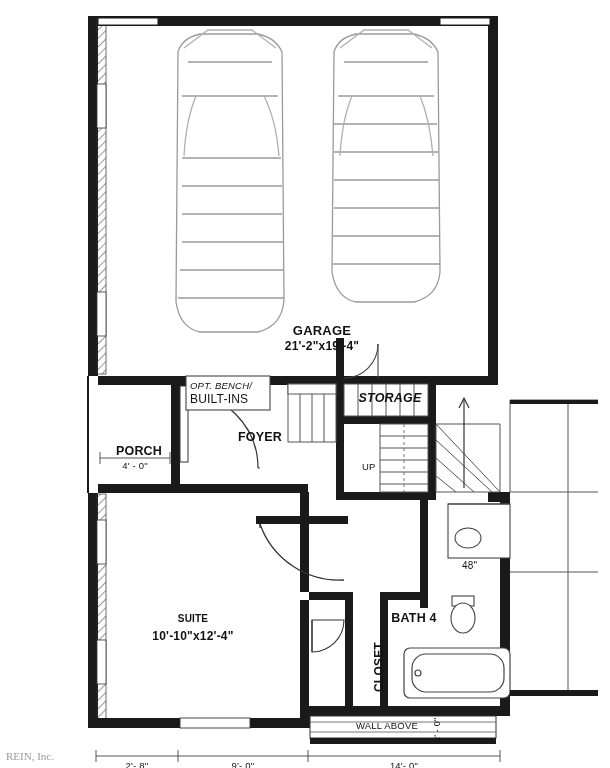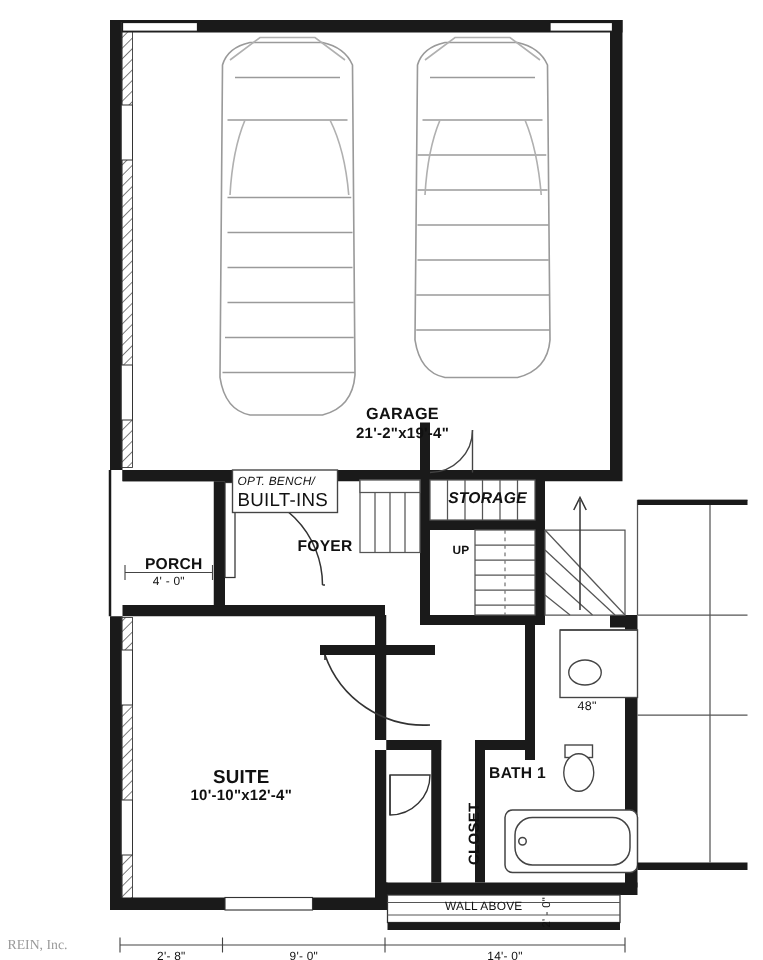--- a/index.html
+++ b/index.html
@@ -261,33 +261,33 @@
 
   <div class="lbl bold center" style="left:322px; top:323px; font-size:13px;">GARAGE</div>
   <div class="lbl bold center" style="left:322px; top:339px; font-size:12px;">21'-2"x19'-4"</div>
 
   <div class="lbl bold center" style="left:390px; top:391px; font-size:12.5px;font-style:italic;">STORAGE</div>
 
   <div class="lbl bold center" style="left:139px; top:430px; font-size:12.5px;margin-top:14px;">PORCH</div>
 
   <div class="lbl bold center" style="left:260px; top:430px; font-size:12.5px;">FOYER</div>
 
-  <div class="lbl bold center" style="left:193px; top:613px; font-size:15px;">SUITE</div>
+  <div class="lbl bold center" style="left:193px; top:613px; font-size:10px;">SUITE</div>
   <div class="lbl bold center" style="left:193px; top:629px; font-size:12px;">10'-10"x12'-4"</div>
 
-  <div class="lbl bold center" style="left:414px; top:611px; font-size:12.5px;">BATH 1</div>
+  <div class="lbl bold center" style="left:414px; top:611px; font-size:12.5px;">BATH 4</div>
 
   <div class="lbl bold vert" style="left:372px; top:692px; font-size:12px; transform:rotate(-90deg);">CLOSET</div>
 
   <div class="lbl" style="left:190px; top:380px; font-size:9.5px;font-style:italic;">OPT. BENCH/</div>
-  <div class="lbl" style="left:190px; top:392px; font-size:15px;">BUILT-INS</div>
+  <div class="lbl" style="left:190px; top:392px; font-size:12px;">BUILT-INS</div>
 
   <div class="lbl center" style="left:135px; top:460px; font-size:9.5px;">4' - 0"</div>
 
-  <div class="lbl" style="left:362px; top:435px; font-size:9.5px;font-weight:bold;">UP</div>
+  <div class="lbl" style="left:362px; top:461px; font-size:9.5px;">UP</div>
 
   <div class="lbl" style="left:462px; top:560px; font-size:10px;">48"</div>
 
   <div class="lbl" style="left:356px; top:720px; font-size:9.5px;">WALL ABOVE</div>
 
   <div class="lbl vert" style="left:432px; top:742px; font-size:9px; transform:rotate(-90deg);">2' - 0"</div>
 
   <div class="lbl center" style="left:137px; top:760px; font-size:9.5px;">2'- 8"</div>
   <div class="lbl center" style="left:243px; top:760px; font-size:9.5px;">9'- 0"</div>
   <div class="lbl center" style="left:404px; top:760px; font-size:9.5px;">14'- 0"</div>

